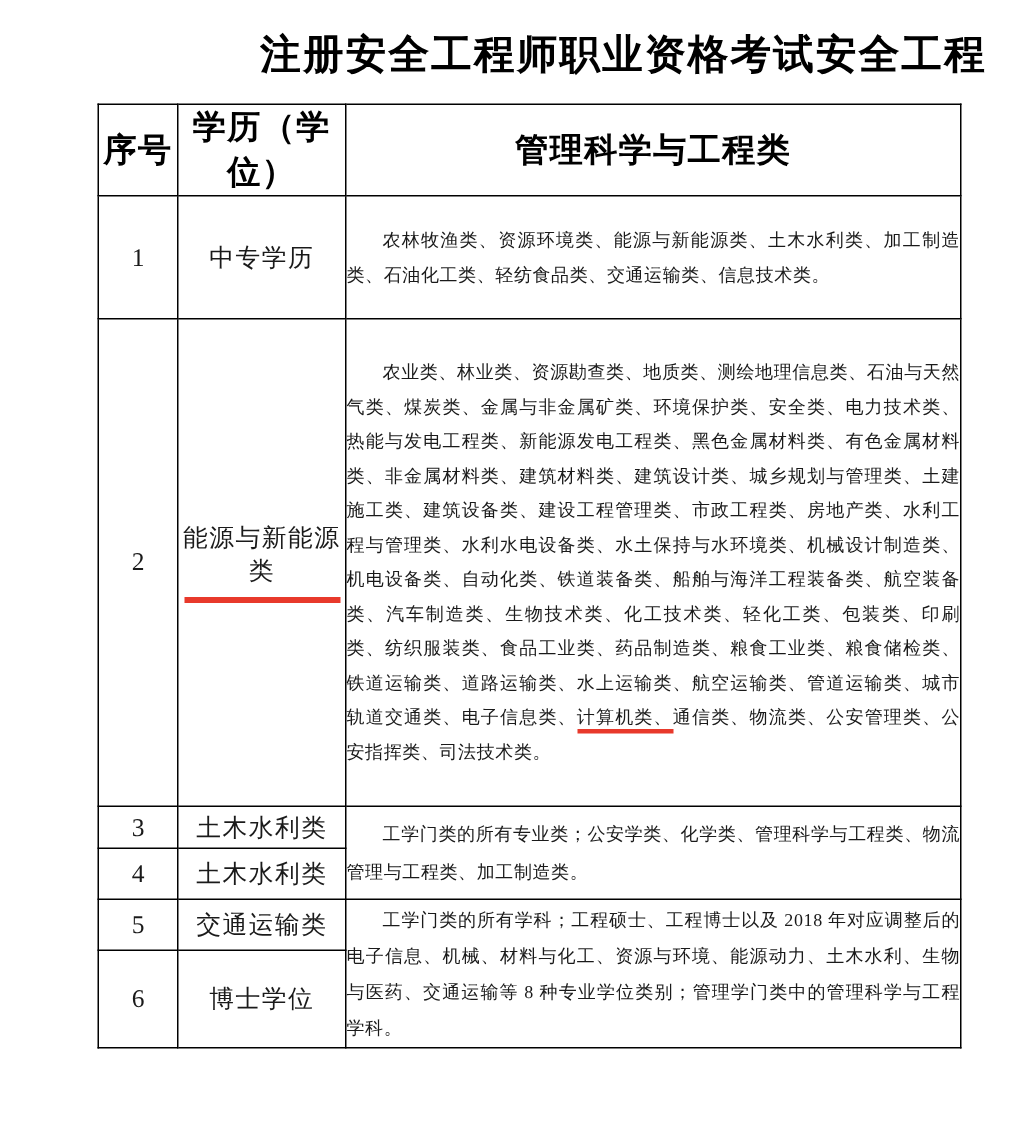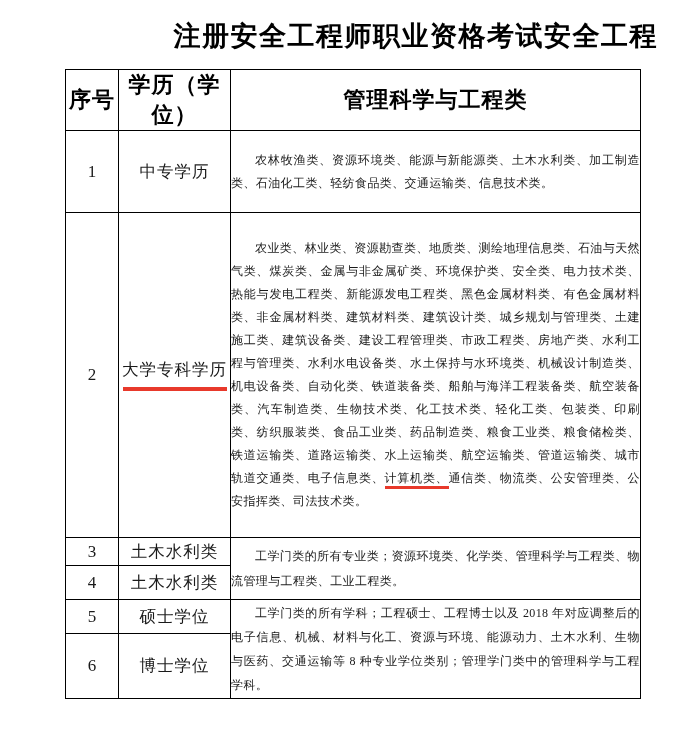--- a/index.html
+++ b/index.html
@@ -118,43 +118,43 @@
       <td class="num">1</td>
       <td class="degree">中专学历</td>
       <td class="majors">
         <p class="para">农林牧渔类、资源环境类、能源与新能源类、土木水利类、加工制造类、石油化工类、轻纺食品类、交通运输类、信息技术类。</p>
       </td>
     </tr>
 
     <tr class="r2">
       <td class="num">2</td>
       <td class="degree">
-        <div class="degree-label">大学专科学历</div>
+        <div class="degree-label">能源与新能源类</div>
         <div class="red-underline-bar"></div>
       </td>
       <td class="majors">
         <p class="para">农业类、林业类、资源勘查类、地质类、测绘地理信息类、石油与天然气类、煤炭类、金属与非金属矿类、环境保护类、安全类、电力技术类、热能与发电工程类、新能源发电工程类、黑色金属材料类、有色金属材料类、非金属材料类、建筑材料类、建筑设计类、城乡规划与管理类、土建施工类、建筑设备类、建设工程管理类、市政工程类、房地产类、水利工程与管理类、水利水电设备类、水土保持与水环境类、机械设计制造类、机电设备类、自动化类、铁道装备类、船舶与海洋工程装备类、航空装备类、汽车制造类、生物技术类、化工技术类、轻化工类、包装类、印刷类、纺织服装类、食品工业类、药品制造类、粮食工业类、粮食储检类、铁道运输类、道路运输类、水上运输类、航空运输类、管道运输类、城市轨道交通类、电子信息类、<span class="phrase-underline">计算机类、</span>通信类、物流类、公安管理类、公安指挥类、司法技术类。</p>
       </td>
     </tr>
 
     <tr class="r3">
       <td class="num">3</td>
       <td class="degree">土木水利类</td>
       <td class="majors mid2" rowspan="2">
-        <p class="para">工学门类的所有专业类；资源环境类、化学类、管理科学与工程类、物流管理与工程类、工业工程类。</p>
+        <p class="para">工学门类的所有专业类；公安学类、化学类、管理科学与工程类、物流管理与工程类、加工制造类。</p>
       </td>
     </tr>
     <tr class="r4">
       <td class="num">4</td>
       <td class="degree">土木水利类</td>
     </tr>
 
     <tr class="r5">
       <td class="num">5</td>
-      <td class="degree">硕士学位</td>
+      <td class="degree">交通运输类</td>
       <td class="majors mid4" rowspan="2">
         <p class="para">工学门类的所有学科；工程硕士、工程博士以及 2018 年对应调整后的电子信息、机械、材料与化工、资源与环境、能源动力、土木水利、生物与医药、交通运输等 8 种专业学位类别；管理学门类中的管理科学与工程学科。</p>
       </td>
     </tr>
     <tr class="r6">
       <td class="num">6</td>
       <td class="degree">博士学位</td>
     </tr>
   </tbody>
     </table>

